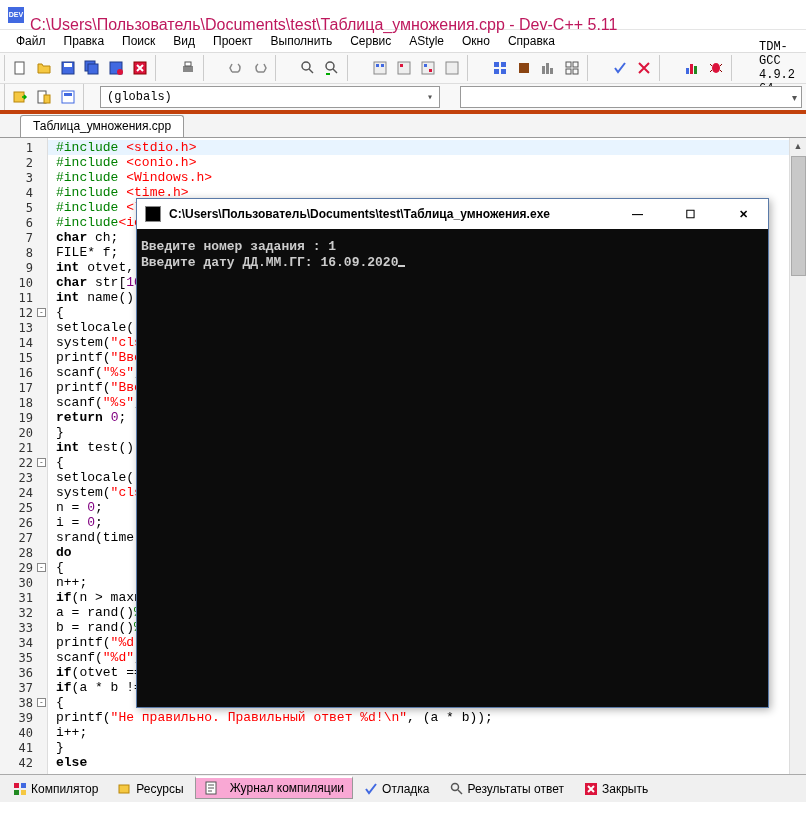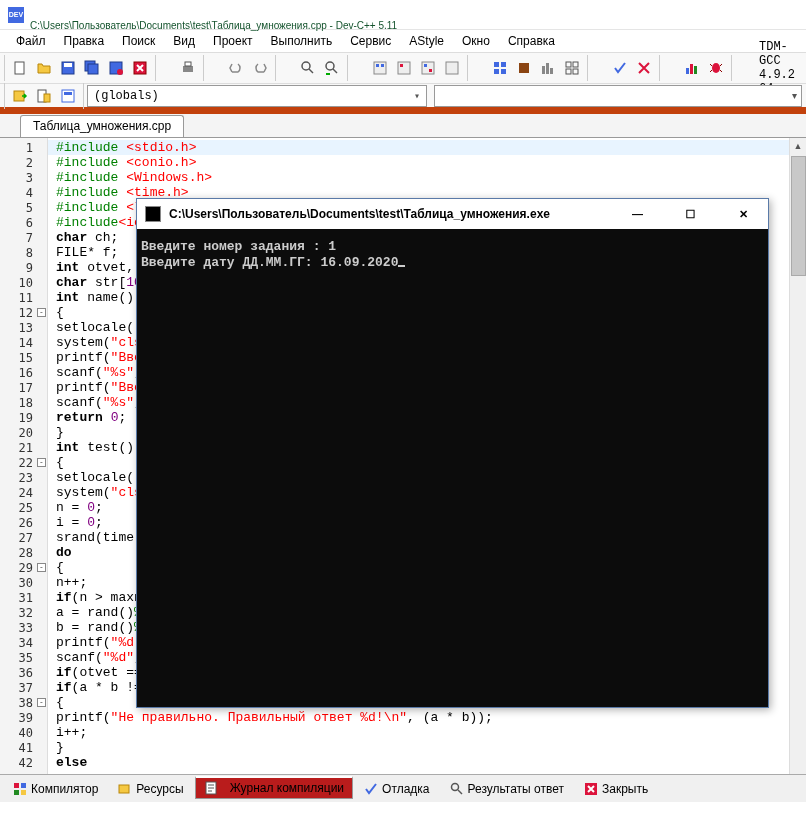--- a/index.html
+++ b/index.html
@@ -1,28 +1,28 @@
 <!DOCTYPE html>
 <html><head>
 <meta charset="utf-8">
 <style>
 * { margin: 0; padding: 0; box-sizing: border-box; }
 body { font-family: "Segoe UI", Tahoma, sans-serif; font-size: 12px; background: #fff; width: 806px; height: 814px; overflow: hidden; position: relative; }
 .titlebar { height: 30px; background: #fff; border-bottom: 1px solid #e5e5e5; display: flex; align-items: center; padding: 0 8px; gap: 6px; }
 .titlebar-icon { width: 16px; height: 16px; background: #4169e1; display: flex; align-items: center; justify-content: center; color: #fff; font-size: 7px; font-weight: bold; }
-.titlebar-text { color: #14532d; font-size: 10px; margin-top: 21px; }
+.titlebar-text { color: #be185d; font-size: 16px; margin-top: 21px; }
 .menubar { height: 22px; display: flex; align-items: center; padding: 0 8px; gap: 2px; }
 .menubar span { padding: 2px 8px; cursor: pointer; }
 .toolbar { height: 32px; border-top: 1px solid #ddd; border-bottom: 1px solid #ddd; display: flex; align-items: center; padding: 0 4px; gap: 17px; background: #f8f8f8; }
 .toolbar-group { display: flex; align-items: center; gap: 2px; padding: 0 4px; border-right: 1px solid #ccc; height: 26px; }
 .toolbar-group:first-child { border-left: 1px solid #ccc; }
 .tbtn { width: 22px; height: 22px; display: flex; align-items: center; justify-content: center; cursor: pointer; border: 1px solid transparent; }
 .tbtn svg { width: 16px; height: 16px; }
 .compiler-sel { font-family: "Courier New", monospace; font-size: 12px; padding: 2px 6px; }
-.toolbar2 { height: 30px; border-bottom: 7px solid #c2410c; display: flex; align-items: center; padding: 0 4px; gap: 3px; background: #f8f8f8; }
+.toolbar2 { height: 30px; border-bottom: 4px solid #c2410c; display: flex; align-items: center; padding: 0 4px; gap: 16px; background: #f8f8f8; }
 .globals-combo { width: 340px; height: 22px; border: 1px solid #999; background: #fff; font-family: "Courier New", monospace; font-size: 12px; padding: 2px 6px; display: flex; align-items: center; justify-content: space-between; }
 .globals-combo2 { flex: 1; height: 22px; border: 1px solid #999; background: #fff; margin-left: 4px; display: flex; align-items: center; justify-content: flex-end; padding-right: 4px; }
 .chev { font-size: 10px; color: #555; }
 .tabbar { height: 24px; display: flex; align-items: flex-start; padding: 0 20px; border-bottom: 1px solid #999; background: #f4f4f4; }
 .tab { height: 22px; padding: 3px 12px; background: #fff; border: 1px solid #999; border-bottom: none; border-radius: 3px 3px 0 0; font-size: 12px; position: relative; top: 1px; }
 .editor { display: flex; height: 636px; background: #fff; position: relative; }
 .gutter { width: 48px; background: #f4f4f4; border-right: 1px solid #ddd; padding-top: 2px; }
 .gutter-row { height: 15px; display: flex; align-items: center; justify-content: flex-end; padding-right: 14px; font-family: Consolas, monospace; font-size: 12px; color: #333; position: relative; }
 .fold { position: absolute; right: 1px; width: 9px; height: 9px; border: 1px solid #888; background: #fff; font-size: 8px; line-height: 7px; text-align: center; color: #555; }
 .code { flex: 1; font-family: Consolas, "Courier New", monospace; font-size: 13px; padding-top: 2px; white-space: pre; overflow: hidden; }
@@ -32,21 +32,21 @@
 .pp { color: #008000; }
 .str { color: #ff0000; }
 .inc { color: #ff0000; }
 .num { color: #800080; }
 .ty { color: #000; font-weight: bold; }
 .editor-scroll { position: absolute; right: 0; top: 0; bottom: 0; width: 17px; background: #f0f0f0; border-left: 1px solid #ddd; }
 .editor-scroll-thumb { width: 15px; margin: 1px; height: 120px; background: #c8c8c8; border: 1px solid #aaa; }
 .editor-scroll .arrow { height: 17px; text-align: center; font-size: 9px; color: #555; line-height: 17px; }
 .bottom-tabs { height: 28px; border-top: 1px solid #aaa; display: flex; align-items: center; background: #f0f0f0; padding: 0 4px; gap: 2px; }
 .btab { display: flex; align-items: center; gap: 4px; padding: 3px 8px; border: 1px solid transparent; cursor: pointer; font-size: 12px; }
-.btab.active { background: #b91c1c; border: 1px solid #999; border-top: 2px solid #fff; position: relative; top: -1px; gap: 12px; }
+.btab.active { background: #f9a8d4; border: 1px solid #999; border-top: 2px solid #fff; position: relative; top: -1px; gap: 12px; }
 .btab-icon { width: 14px; height: 14px; }
 .console-win { position: absolute; left: 136px; top: 198px; width: 633px; height: 510px; background: #fff; border: 1px solid #5a7aa8; box-shadow: 2px 2px 8px rgba(0,0,0,.3); display: flex; flex-direction: column; font-weight: bold; }
 .console-title { height: 30px; display: flex; align-items: center; padding: 0 2px 0 8px; gap: 8px; background: #fff; }
 .console-title-icon { width: 16px; height: 16px; border: 1px solid #888; background: #000; }
 .console-title-text { flex: 1; font-size: 12px; color: #000; }
 .winbtn { width: 45px; height: 28px; display: flex; align-items: center; justify-content: center; font-family: "Segoe UI Symbol", sans-serif; font-size: 11px; cursor: pointer; }
 .console-body { flex: 1; background: #0c0c0c; color: #ccc; font-family: Consolas, "Courier New", monospace; font-size: 13px; padding: 10px 4px; white-space: pre; line-height: 16px; }
 .cursor { display: inline-block; width: 7px; height: 2px; background: #ccc; vertical-align: -1px; }
 </style>
 </head>

